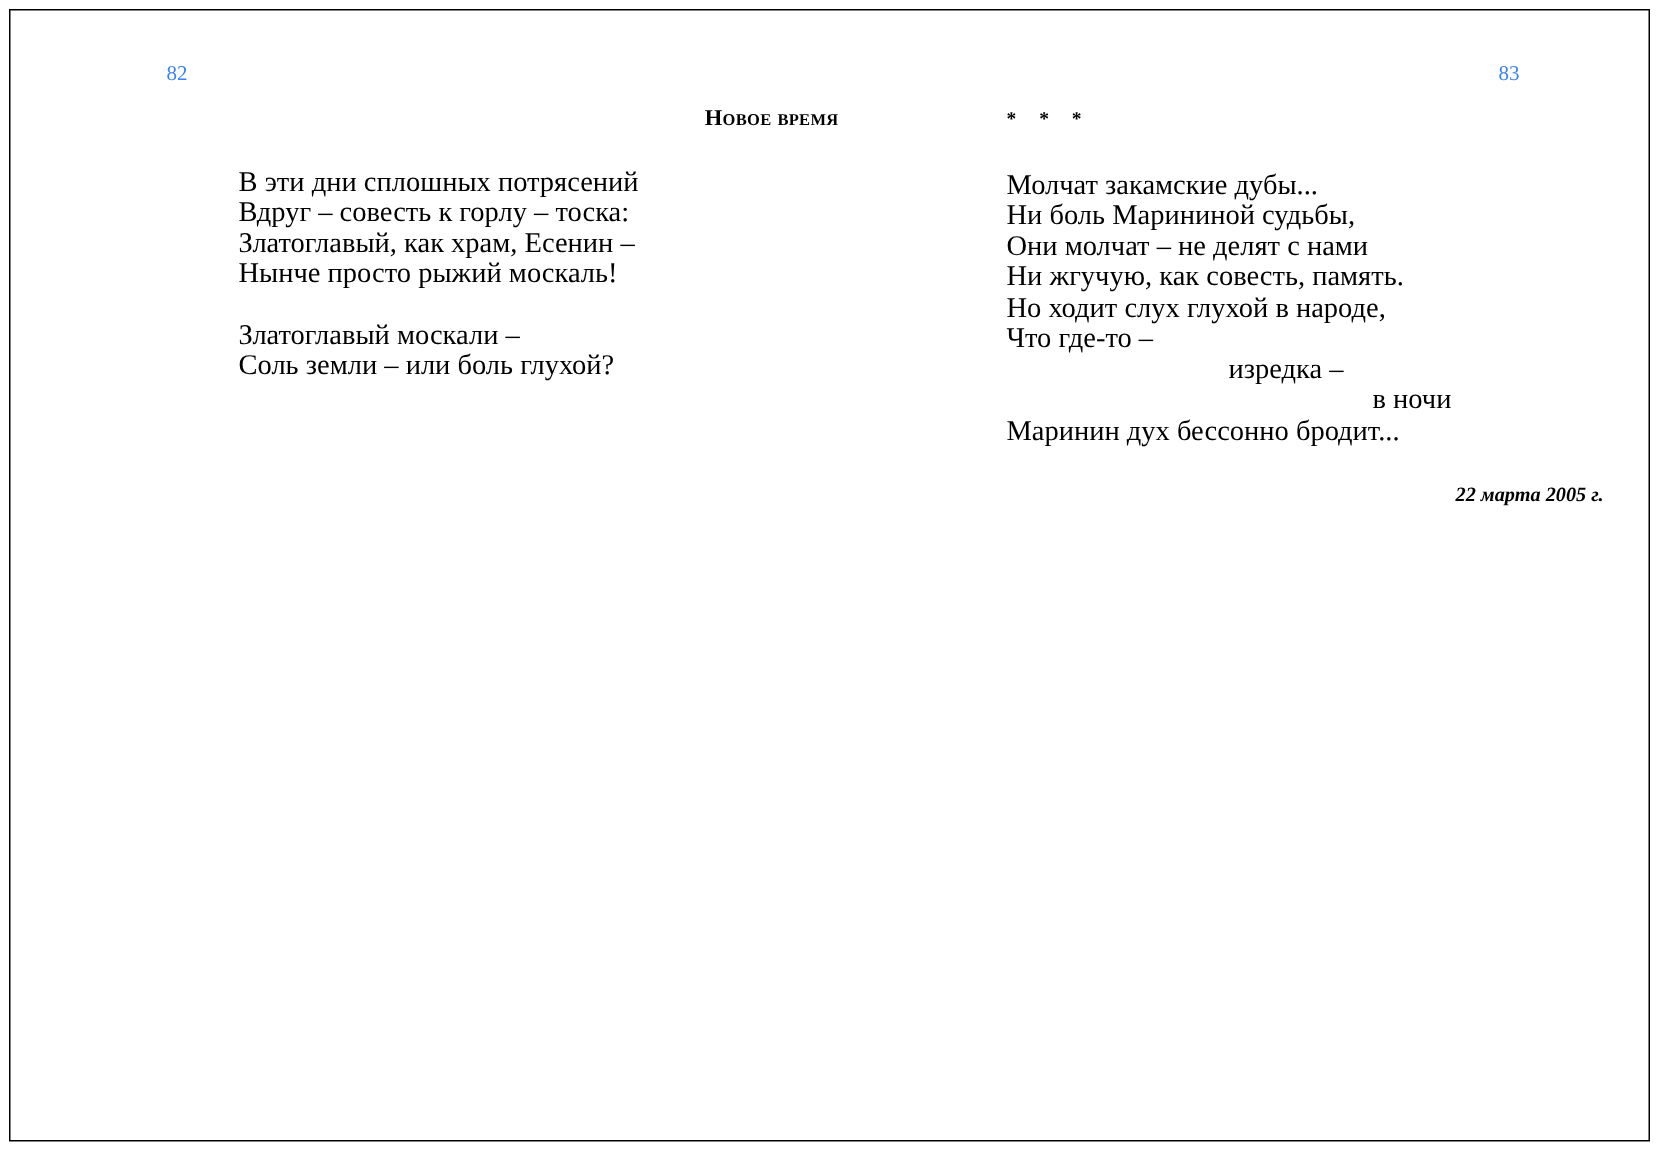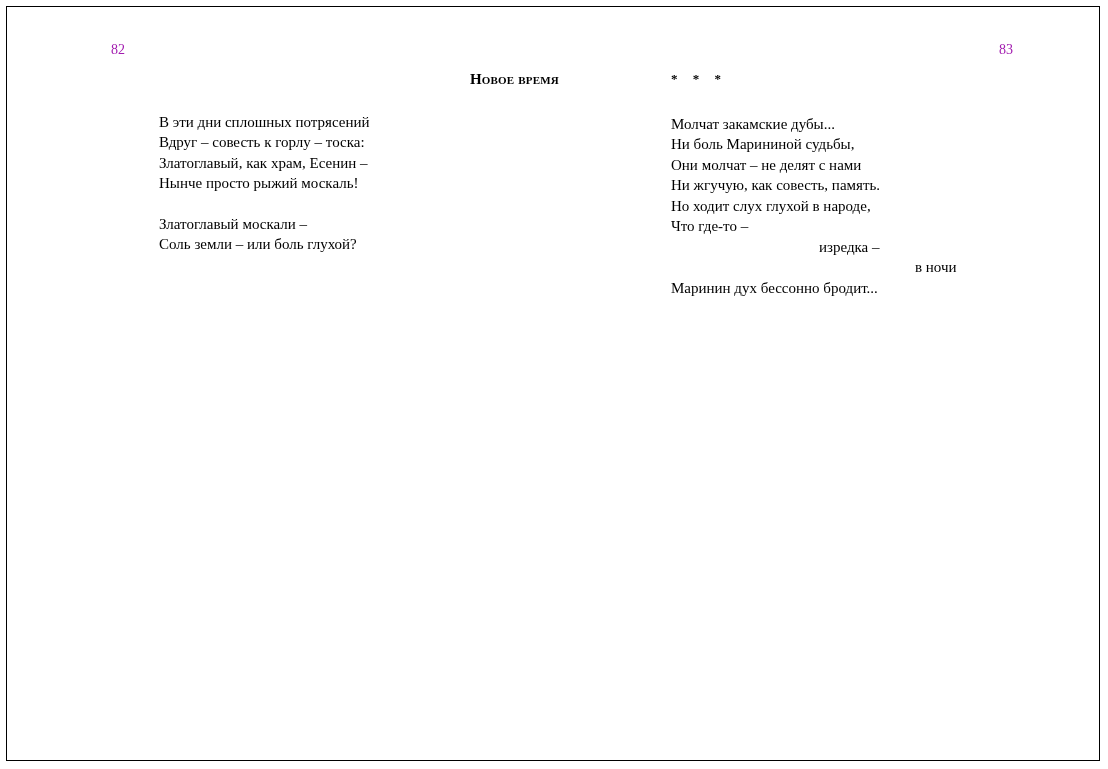--- a/index.html
+++ b/index.html
@@ -29,21 +29,21 @@
     left: 0;
     top: 0;
     width: 1094px;
     height: 755px;
   }
   
   .folio {
     position: absolute;
     font-family: "Liberation Serif", serif;
     font-size: 14px;
-    color: #a21caf;
+    color: #3b82f6;
   }
   .folio-left {
     left: 104px;
     top: 35px;
   }
   .folio-right {
     right: 88px;
     top: 35px;
   }
   
@@ -79,21 +79,21 @@
     font-weight: bold;
   }
   .stanza {
     margin: 0 0 20px 0;
   }
   .stanza:last-of-type {
     margin-bottom: 0;
   }
   .line {
     white-space: pre;
-    font-size: 15px;
+    font-size: 19px;
     line-height: 20.5px;
     font-family: "Liberation Serif", serif;
   }
   .line.ind-1 {
     padding-left: 148px;
     font-family: Liberation Serif, serif;
   }
   .line.ind-2 {
     padding-left: 244px;
   }
@@ -139,16 +139,17 @@
         <div class="line">Ни боль Марининой судьбы,</div>
         <div class="line">Они молчат – не делят с нами</div>
         <div class="line">Ни жгучую, как совесть, память.</div>
         <div class="line">Но ходит слух глухой в народе,</div>
         <div class="line">Что где-то –</div>
         <div class="line ind-1">изредка –</div>
         <div class="line ind-2">в ночи</div>
         <div class="line">Маринин дух бессонно бродит...</div>
       </div>
 
+      <div class="sig">22 марта 2005 г.</div>
     </div>
 
   </div>
 </div>
 
 </body></html>

